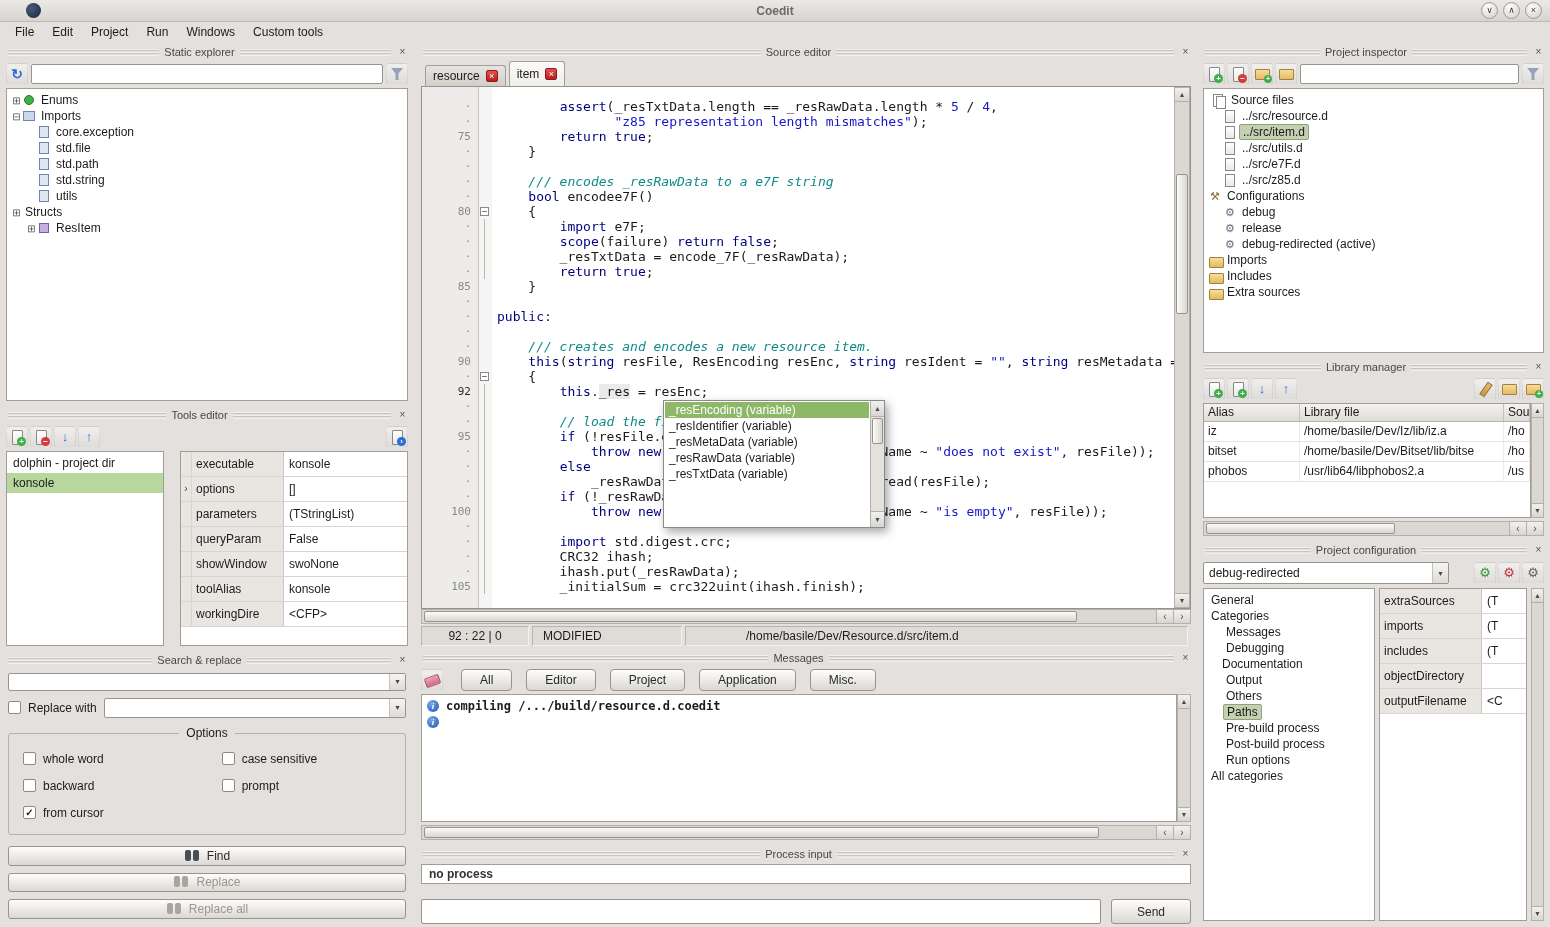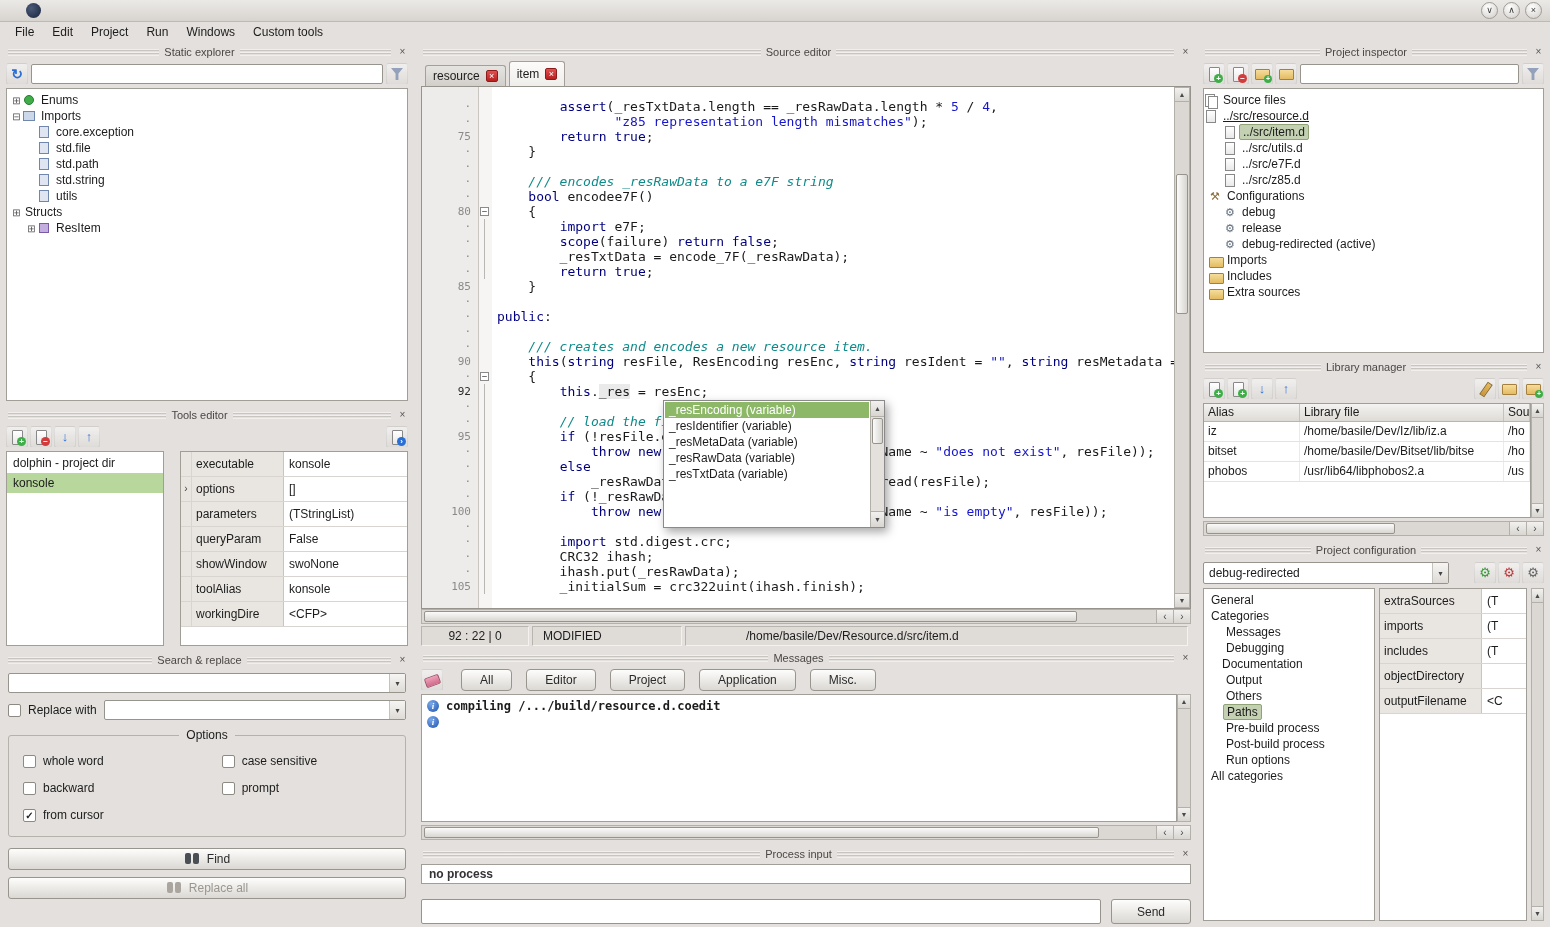--- a/index.html
+++ b/index.html
@@ -144,20 +144,21 @@
 .ic-dfile::before{content:"";width:8px;height:11px;background:linear-gradient(#fff,#e9e9e9);border:1px solid #888;}
 .ic-files::before{content:"";position:absolute;left:1px;top:0;width:8px;height:11px;background:#fff;border:1px solid #888;}
 .ic-files::after{content:"";position:absolute;left:4px;top:2px;width:8px;height:11px;background:#fff;border:1px solid #888;}
 .ic-wrench{color:#8a6d3b;}
 </style>
 </head>
 <body>
 
 <div class="titlebar">
   <span class="appicon"></span>
+  <span class="wtitle">Coedit</span>
   <span class="wbtns">
       <span class="wbtn">∨</span>
       <span class="wbtn">∧</span>
       <span class="wbtn">×</span>
     </span>
 </div>
 <div class="menubar">
     <div class="mitem">File</div>
     <div class="mitem">Edit</div>
     <div class="mitem">Project</div>
@@ -353,20 +354,24 @@
           </label>
           <label class="cbrow">
             <span class="cbx">✓</span>
             <span>from cursor</span>
           </label>
         </div>
     </div>
     <div class="btn" style="margin-top:4px;">
       <span class="icn ic-binoc"></span>
       <span>Find</span>
+    </div>
+    <div class="btn disabled">
+      <span class="icn ic-binoc"></span>
+      <span>Replace</span>
     </div>
     <div class="btn disabled">
       <span class="icn ic-binoc"></span>
       <span>Replace all</span>
     </div>
   </div>
 </div>
 
 <div class="panel" id="p-source">
   <div class="phead">
@@ -553,25 +558,25 @@
           </span>
         </span>
       <input class="input flex1" value="" style="">
       <span class="tb">
           <span class="tbtn">
             <span class="icn ic-funnel"></span>
           </span>
         </span>
     </div>
     <div class="white flex1" style="overflow:hidden;padding-top:3px;">
-        <div class="trow" style="padding-left: 0;">
+        <div class="trow" style="padding-left: 8px;">
           <span class="tic ic-files"></span>
           <span class="tlabel">Source files</span>
         </div>
-        <div class="trow" style=" text-decoration: underline;">
+        <div class="trow" style="padding-left: 19px;">
           <span class="tic ic-dfile"></span>
           <span class="tlabel">../src/resource.d</span>
         </div>
         <div class="trow tsel" style="padding-left: 19px;">
           <span class="tic ic-dfile"></span>
           <span class="tlabel">../src/item.d</span>
         </div>
         <div class="trow" style="padding-left: 19px;">
           <span class="tic ic-dfile"></span>
           <span class="tlabel">../src/utils.d</span>

